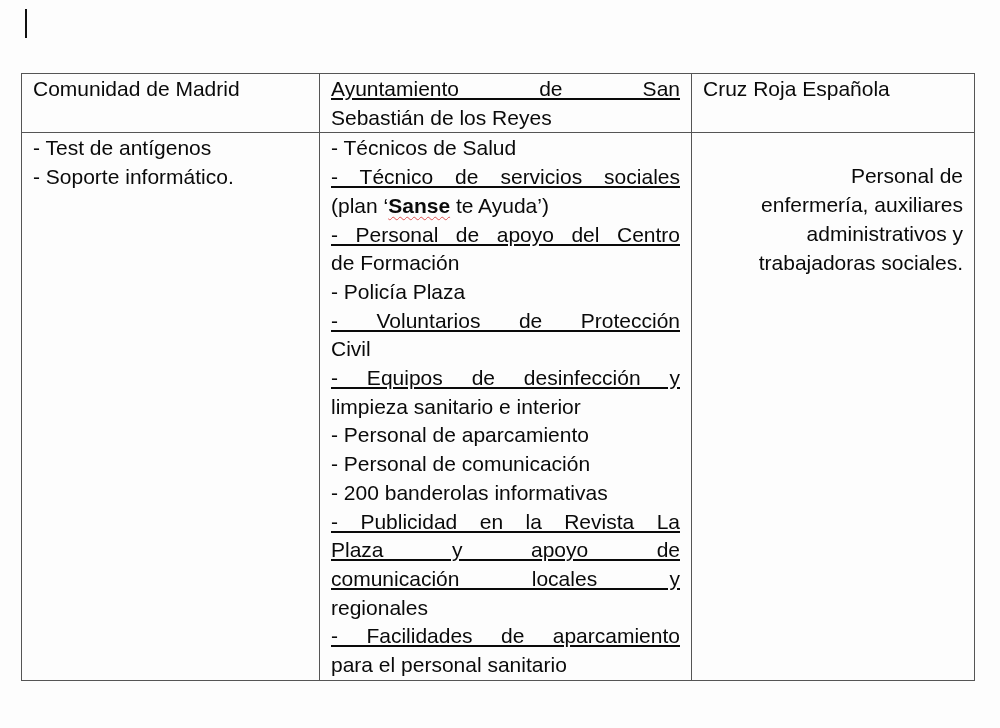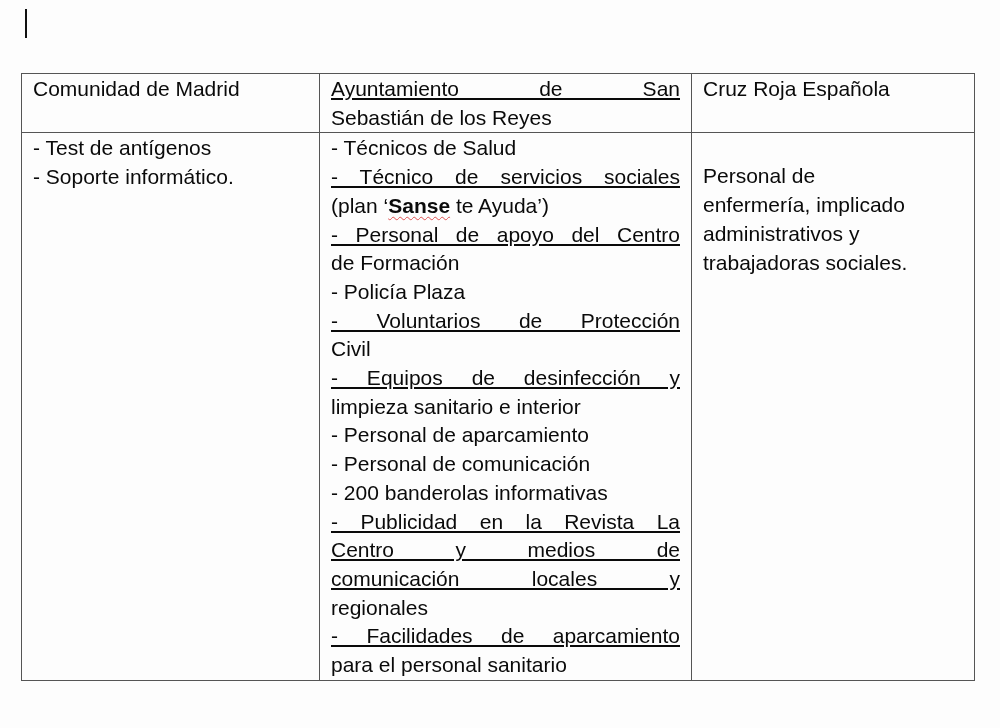--- a/index.html
+++ b/index.html
@@ -64,20 +64,21 @@
     display: block;
   }
   .spell {
     text-decoration: underline wavy #e05050;
     text-decoration-thickness: 1px;
     text-underline-offset: 3px;
     font-weight: bold;
   }
   .cruz-body {
     padding-top: 29px !important;
+    text-align: right;
   }
 </style>
 </head>
 <body>
 
 <div class="doc-title"><span class="caret"></span></div>
 
 <table class="grid">
   <colgroup>
     <col class="c1">
@@ -110,27 +111,27 @@
       <span class="line-left">de Formación</span>
       <span class="line-left">- Policía Plaza</span>
       <span class="line-just">- Voluntarios de Protección</span>
       <span class="line-left">Civil</span>
       <span class="line-just">- Equipos de desinfección y</span>
       <span class="line-left">limpieza sanitario e interior</span>
       <span class="line-left">- Personal de aparcamiento</span>
       <span class="line-left">- Personal de comunicación</span>
       <span class="line-left">- 200 banderolas informativas</span>
       <span class="line-just">- Publicidad en la Revista La</span>
-      <span class="line-just">Centro y medios de</span>
+      <span class="line-just">Plaza y apoyo de</span>
       <span class="line-just">comunicación locales y</span>
       <span class="line-left">regionales</span>
       <span class="line-just">- Facilidades de aparcamiento</span>
       <span class="line-left">para el personal sanitario</span>
     </td>
     <td class="cruz-body">
       <span class="line-left">Personal de</span>
-      <span class="line-left">enfermería, implicado</span>
+      <span class="line-left">enfermería, auxiliares</span>
       <span class="line-left">administrativos y</span>
       <span class="line-left">trabajadoras sociales.</span>
     </td>
   </tr>
 </tbody>
   </table>
 
 </body></html>

